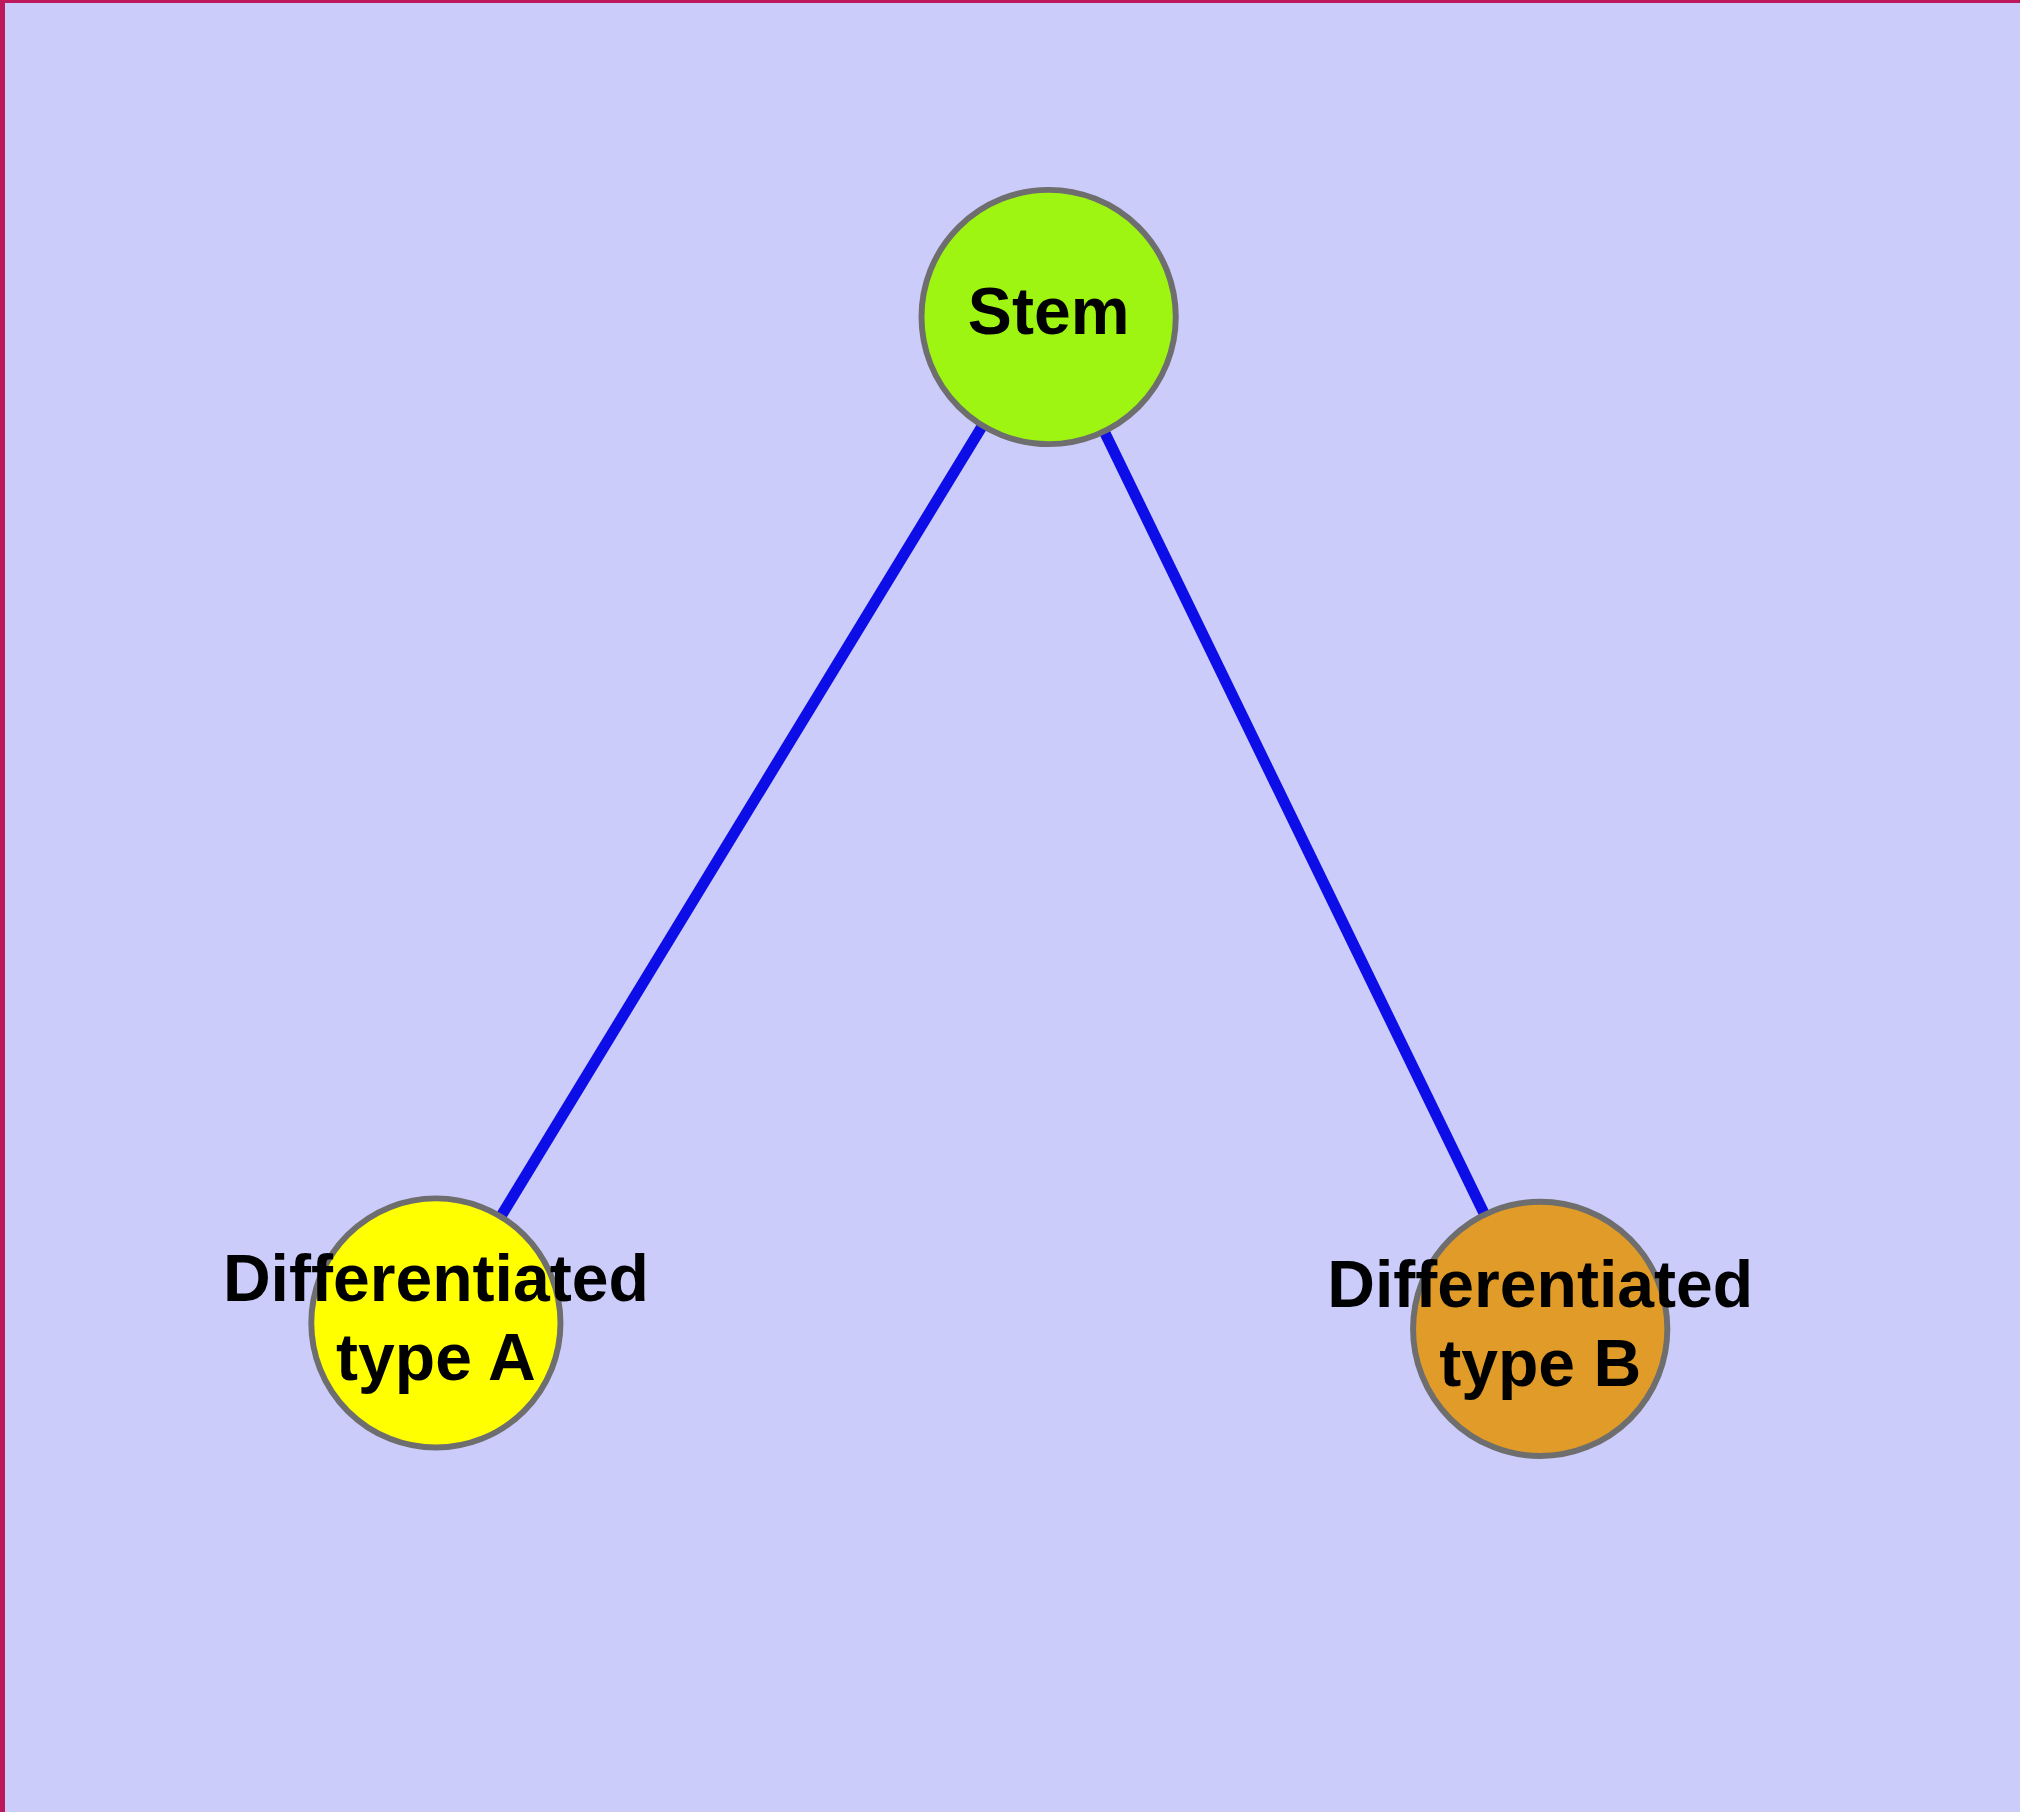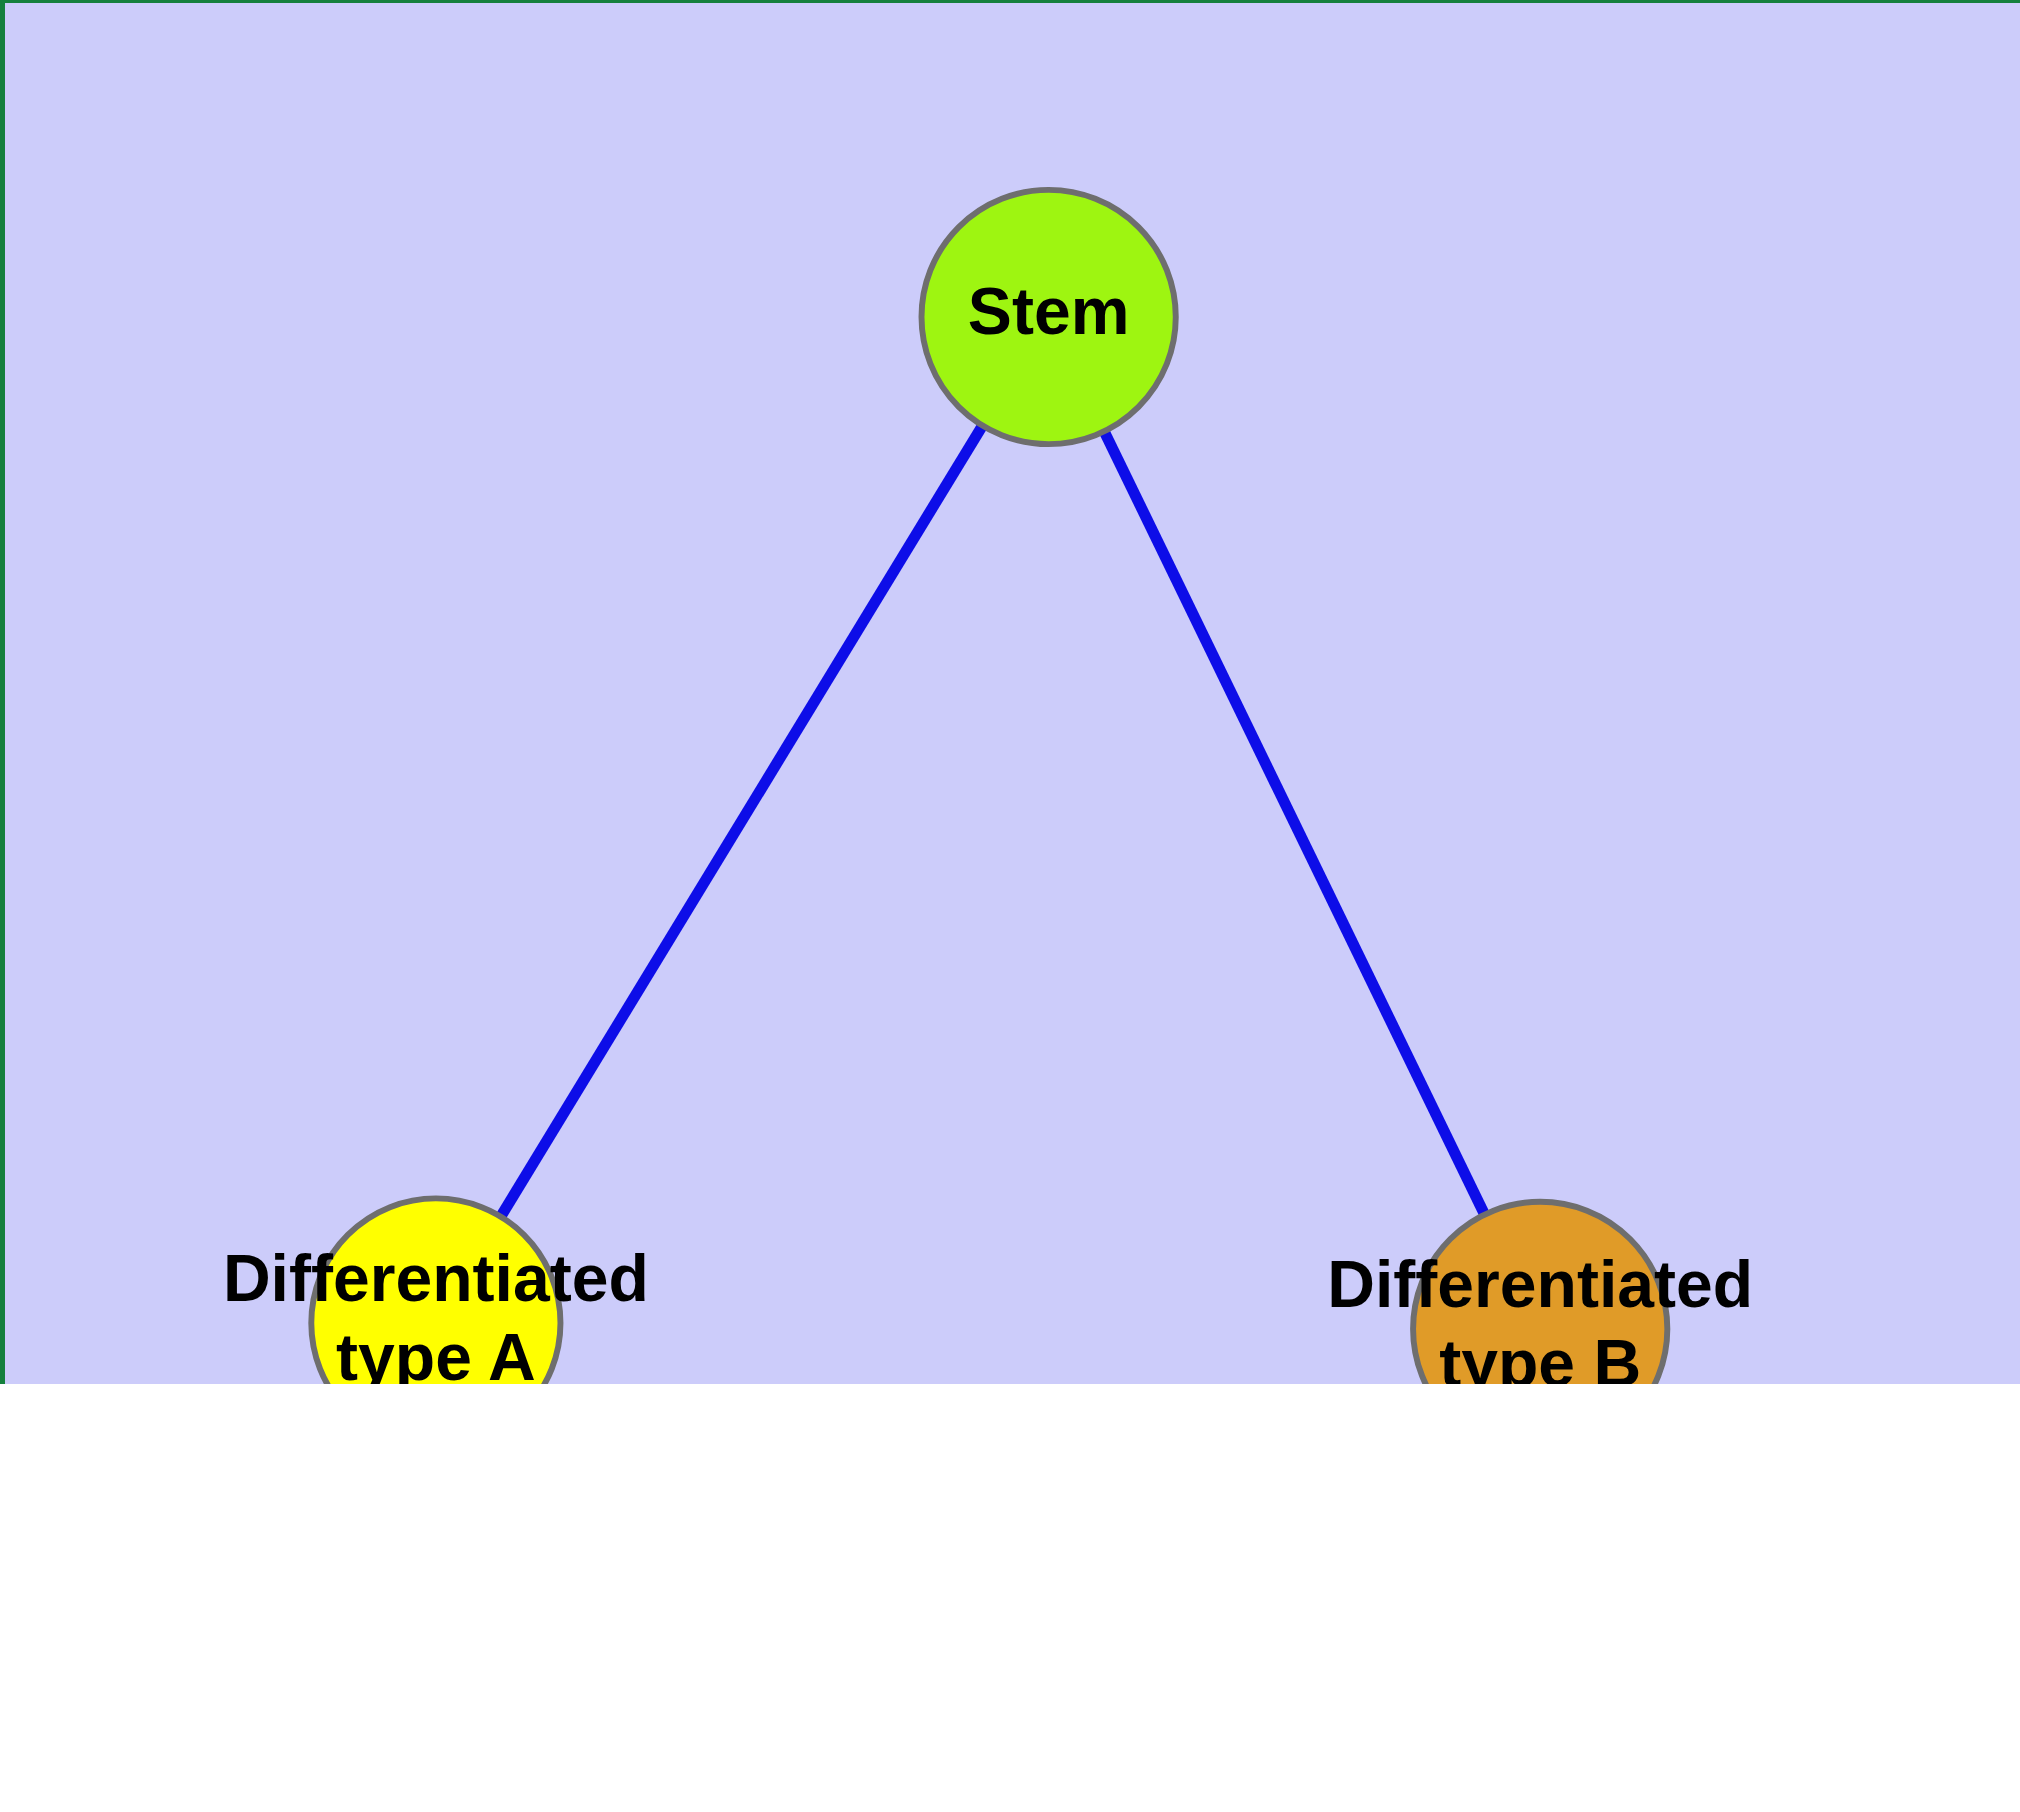--- a/index.html
+++ b/index.html
@@ -4,22 +4,22 @@
 <title>Cell differentiation graph</title>
 <style>
   html, body {
     margin: 0;
     padding: 0;
     background: #ffffff;
   }
   #canvas {
     position: relative;
     width: 2021px;
-    height: 1384px;
-    background: #15803d;
+    height: 1812px;
+    background: #be185d;
     overflow: hidden;
     font-family: "Liberation Sans", "DejaVu Sans", sans-serif;
   }
   #plot-area {
     position: absolute;
     left: 5.1px;
     top: 3.4px;
     width: 2015px;
     height: 1809px;
     background: #ccccfa;

